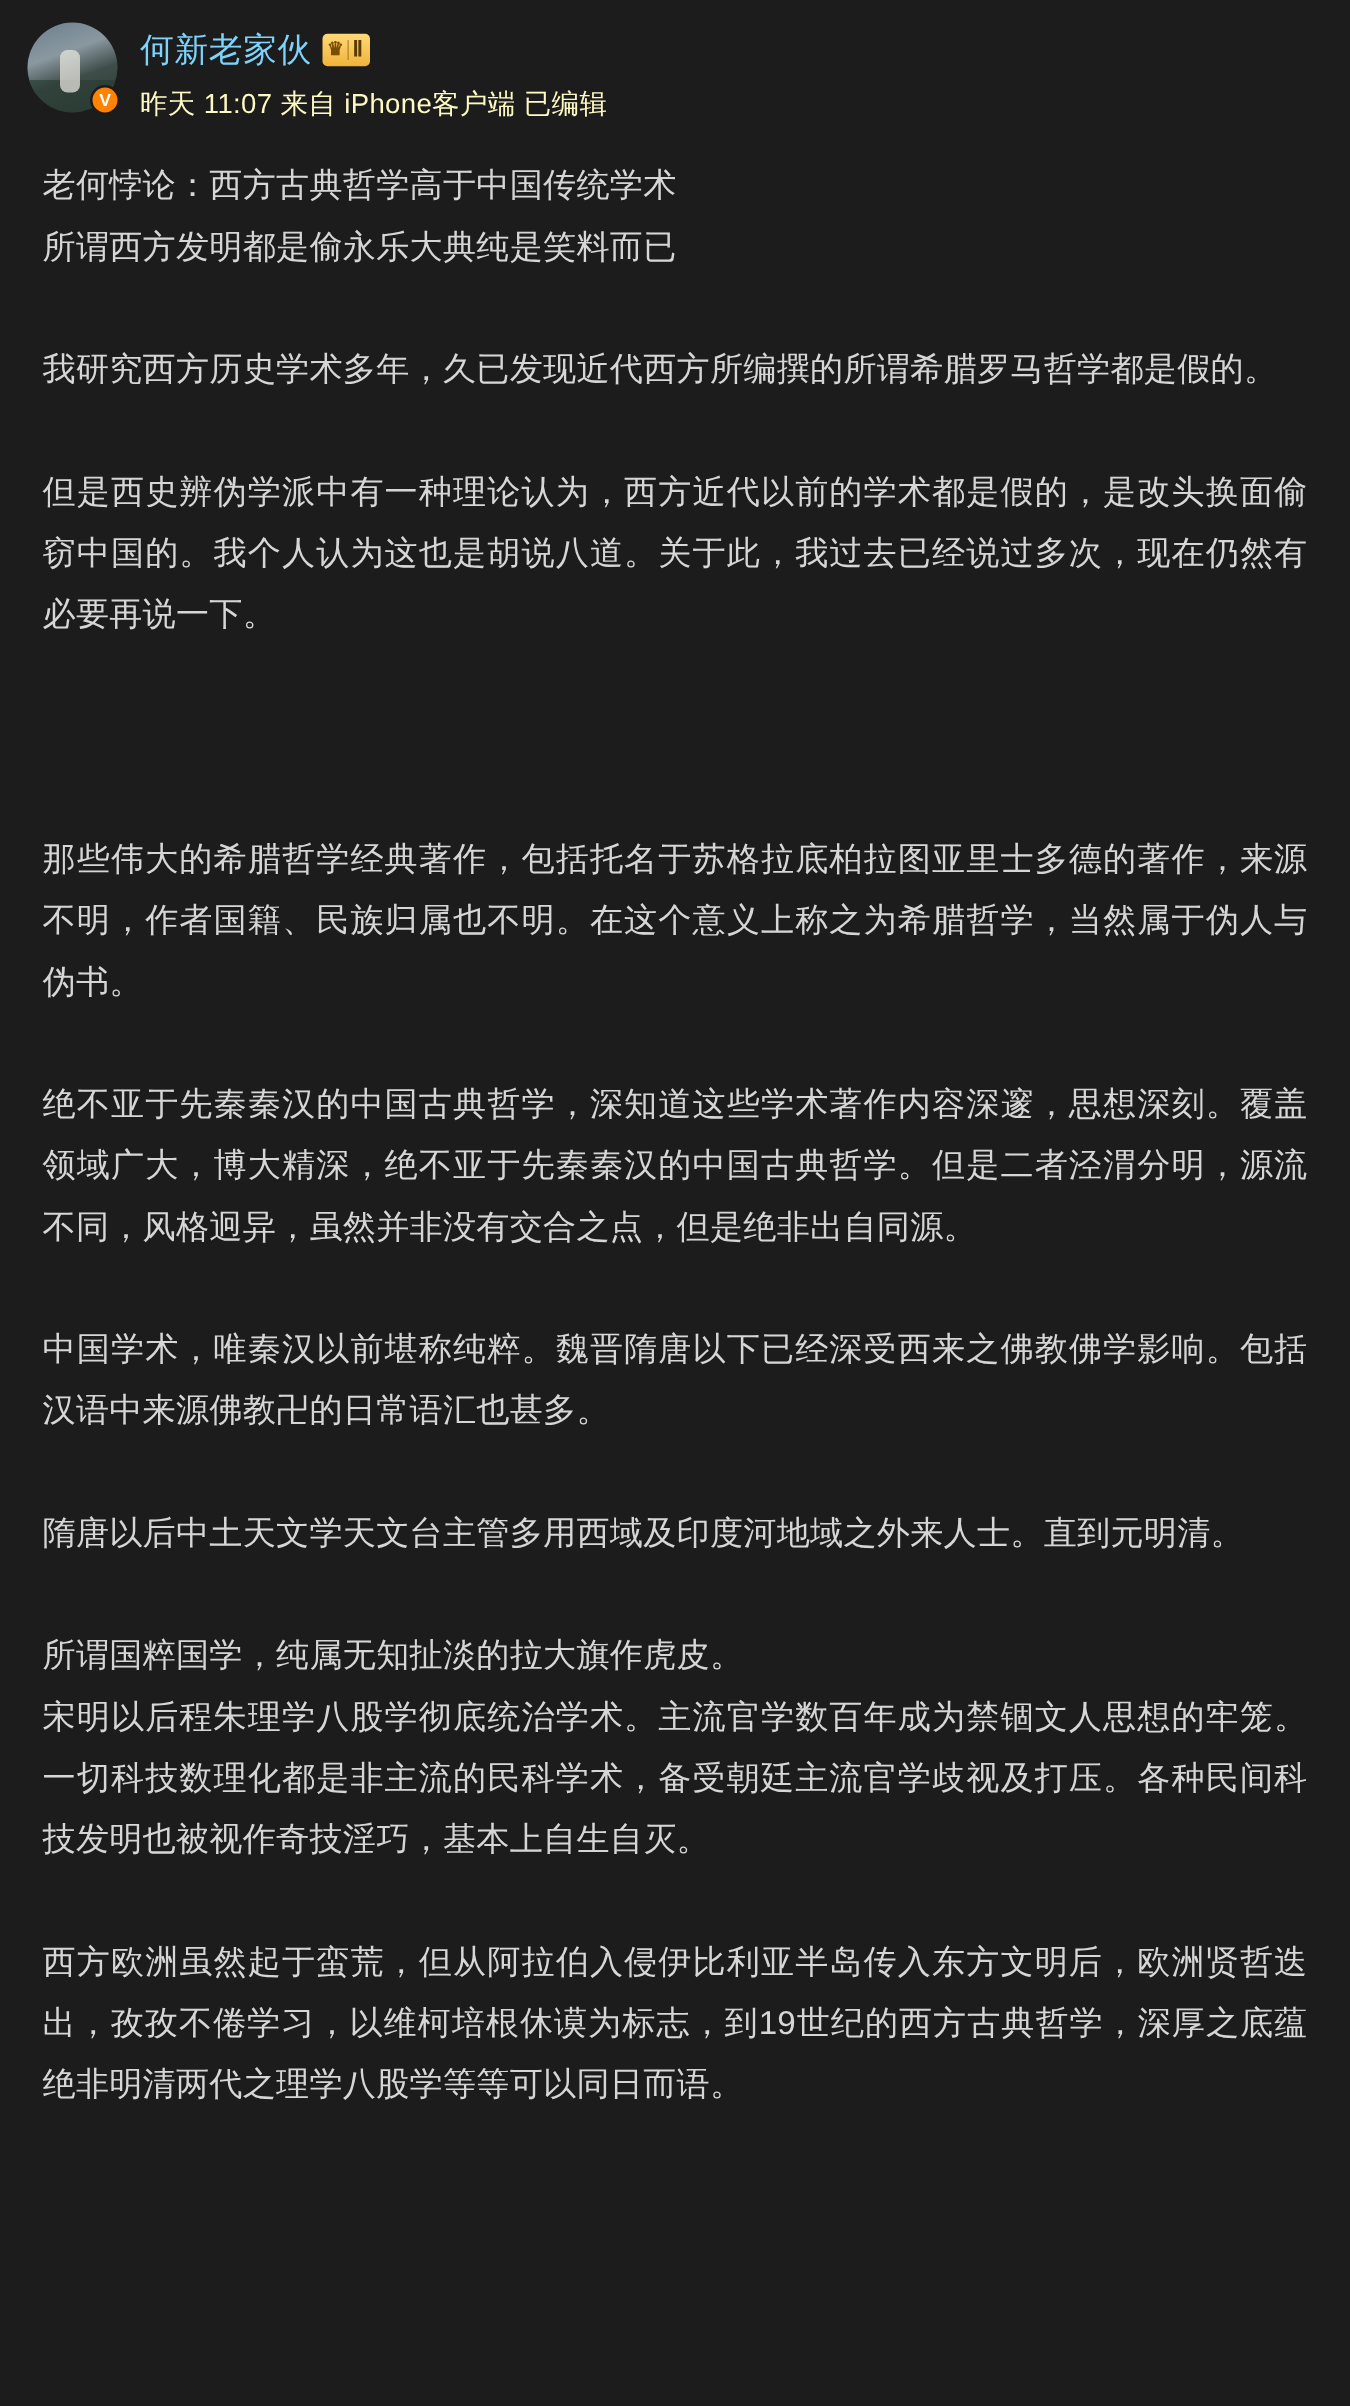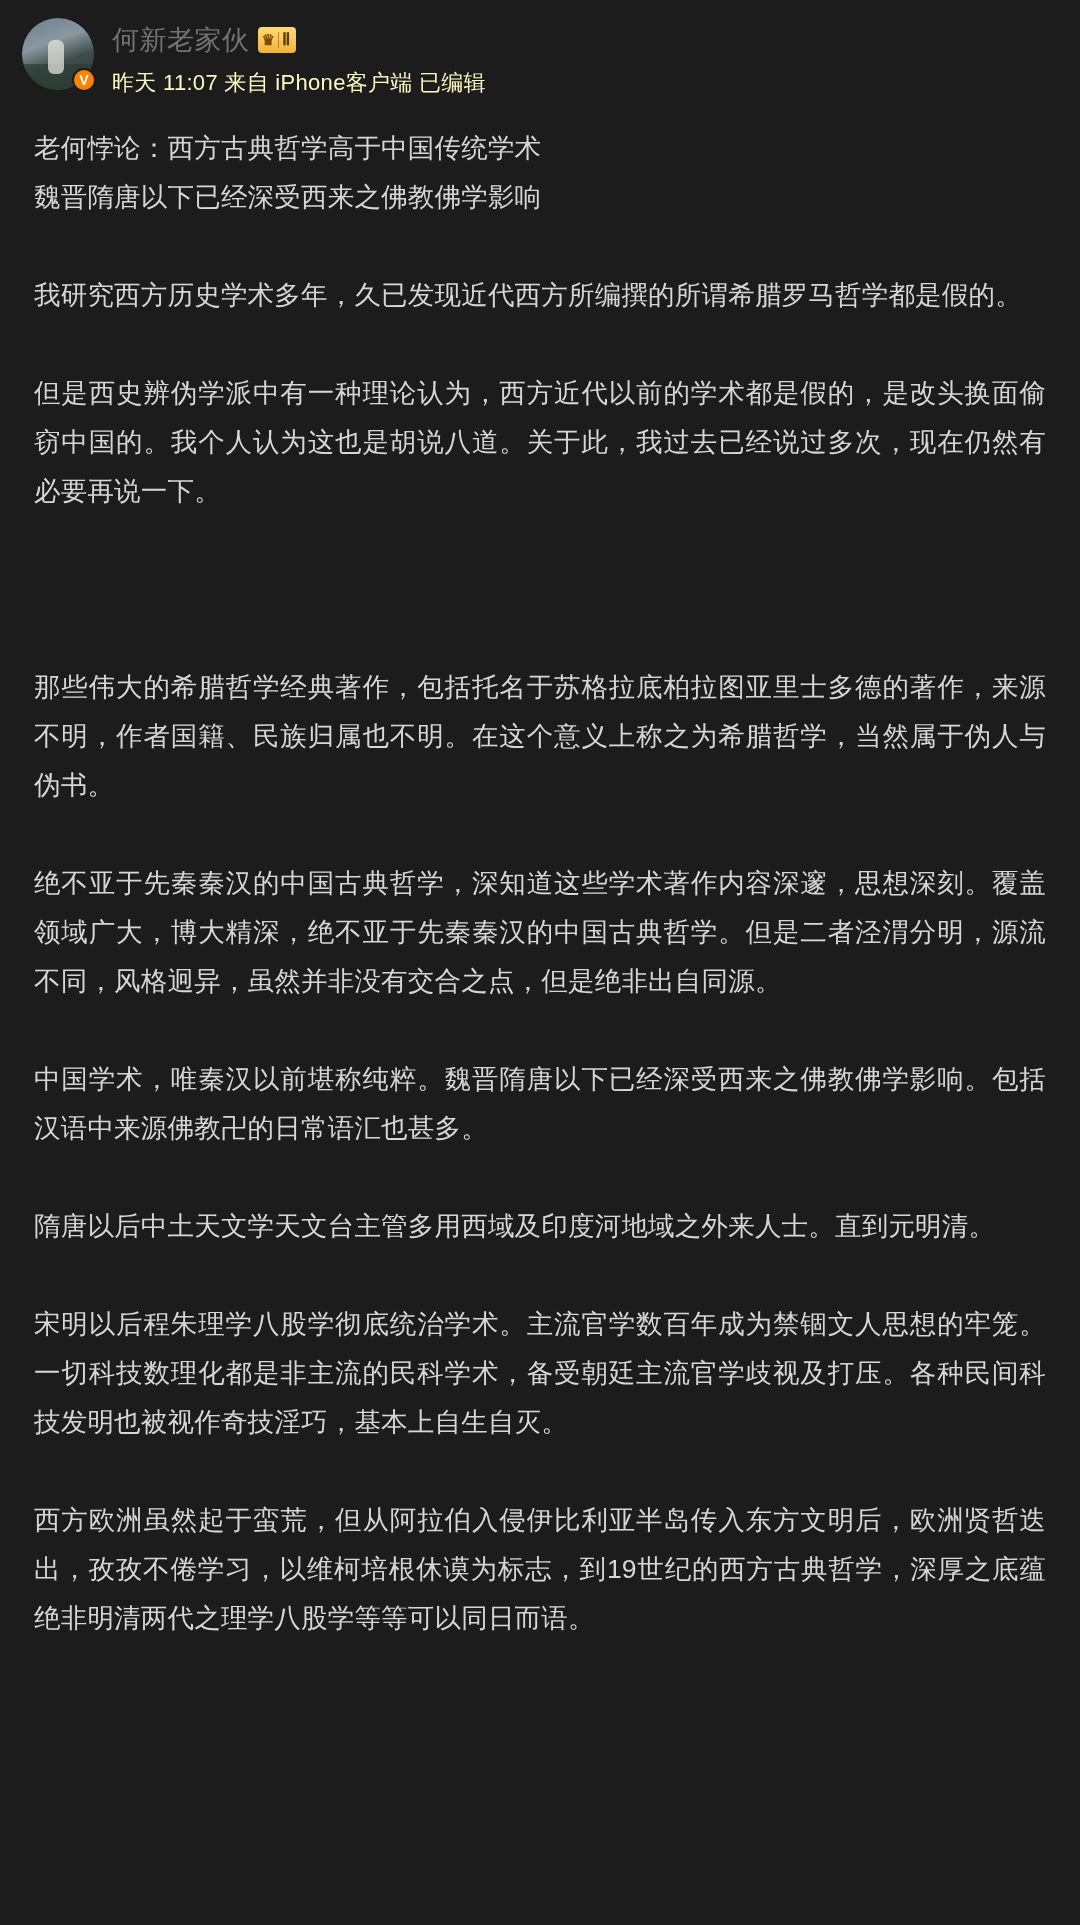--- a/index.html
+++ b/index.html
@@ -79,21 +79,21 @@
     margin-left: 18px;
     padding-top: 4px;
   }
   .name-row {
     display: flex;
     align-items: center;
     gap: 8px;
   }
   .username {
     font-size: 27px;
-    color: #737373;
+    color: #7dd3fc;
     font-weight: 400;
     letter-spacing: 0.5px;
   }
   .vip-badge {
     display: inline-flex;
     align-items: center;
     height: 26px;
     padding: 0 6px 0 4px;
     border-radius: 4px;
     background: linear-gradient(180deg, #ffd977 0%, #f0b33a 100%);
@@ -154,35 +154,36 @@
           <span class="vip-sep"></span>
           <span>Ⅱ</span>
         </span>
       </div>
       <div class="meta-row">昨天 11:07 来自 iPhone客户端 已编辑</div>
     </div>
   </div>
 
   <div class="content">
     <div class="para">老何悖论：西方古典哲学高于中国传统学术</div>
-    <div class="para">魏晋隋唐以下已经深受西来之佛教佛学影响</div>
+    <div class="para">所谓西方发明都是偷永乐大典纯是笑料而已</div>
     <div class="blank"></div>
     <div class="para">我研究西方历史学术多年，久已发现近代西方所编撰的所谓希腊罗马哲学都是假的。</div>
     <div class="blank"></div>
     <div class="para">但是西史辨伪学派中有一种理论认为，西方近代以前的学术都是假的，是改头换面偷窃中国的。我个人认为这也是胡说八道。关于此，我过去已经说过多次，现在仍然有必要再说一下。</div>
     <div class="blank"></div>
     <div class="blank"></div>
     <div class="blank"></div>
     <div class="para">那些伟大的希腊哲学经典著作，包括托名于苏格拉底柏拉图亚里士多德的著作，来源不明，作者国籍、民族归属也不明。在这个意义上称之为希腊哲学，当然属于伪人与伪书。</div>
     <div class="blank"></div>
     <div class="para">绝不亚于先秦秦汉的中国古典哲学，深知道这些学术著作内容深邃，思想深刻。覆盖领域广大，博大精深，绝不亚于先秦秦汉的中国古典哲学。但是二者泾渭分明，源流不同，风格迥异，虽然并非没有交合之点，但是绝非出自同源。</div>
     <div class="blank"></div>
     <div class="para">中国学术，唯秦汉以前堪称纯粹。魏晋隋唐以下已经深受西来之佛教佛学影响。包括汉语中来源佛教卍的日常语汇也甚多。</div>
     <div class="blank"></div>
     <div class="para">隋唐以后中土天文学天文台主管多用西域及印度河地域之外来人士。直到元明清。</div>
     <div class="blank"></div>
+    <div class="para">所谓国粹国学，纯属无知扯淡的拉大旗作虎皮。</div>
     <div class="para">宋明以后程朱理学八股学彻底统治学术。主流官学数百年成为禁锢文人思想的牢笼。一切科技数理化都是非主流的民科学术，备受朝廷主流官学歧视及打压。各种民间科技发明也被视作奇技淫巧，基本上自生自灭。</div>
     <div class="blank"></div>
     <div class="para">西方欧洲虽然起于蛮荒，但从阿拉伯入侵伊比利亚半岛传入东方文明后，欧洲贤哲迭出，孜孜不倦学习，以维柯培根休谟为标志，到19世纪的西方古典哲学，深厚之底蕴绝非明清两代之理学八股学等等可以同日而语。</div>
 
   </div>
 
 </div>
 
 </body></html>

